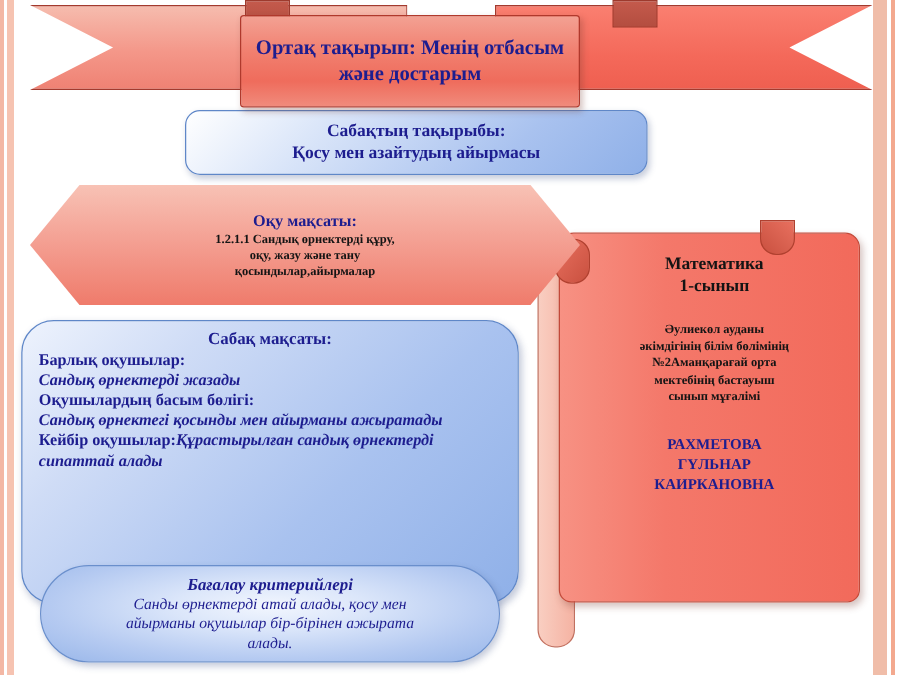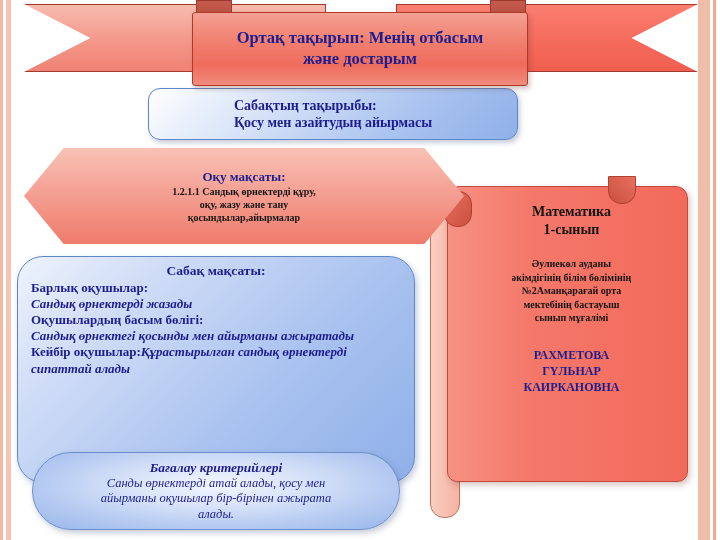--- a/index.html
+++ b/index.html
@@ -71,21 +71,21 @@
     background: linear-gradient(to bottom, #c45a4c, #b44e40);
     border: 1px solid #9d3a2d;
   }
   .ribbon-fold-l { left: 196px; }
   .ribbon-fold-r { left: 490px; }
 
   .ribbon-center {
     position: absolute;
     left: 192px;
     top: 12px;
-    width: 336px;
+    width: 272px;
     height: 74px;
     border: 1px solid #b0392c;
     border-radius: 3px;
     background: linear-gradient(to bottom, #f3a193 0%, #f17f6f 40%, #ef6c5c 72%, #f08b7c 100%);
     box-shadow: 2px 3px 5px rgba(120,60,50,0.30);
     display: flex;
     align-items: center;
     justify-content: center;
     box-sizing: border-box;
     padding: 2px 10px;
@@ -116,20 +116,21 @@
     justify-content: center;
     box-sizing: border-box;
     padding: 2px 12px;
     z-index: 3;
   }
   .topic-box .txt {
     color: #1d1d8f;
     font-weight: bold;
     font-size: 14px;
     line-height: 1.25;
+    text-align: center;
     white-space: pre-line;
   }
 
   
   .hex-box {
     position: absolute;
     left: 24px;
     top: 148px;
     width: 440px;
     height: 96px;

